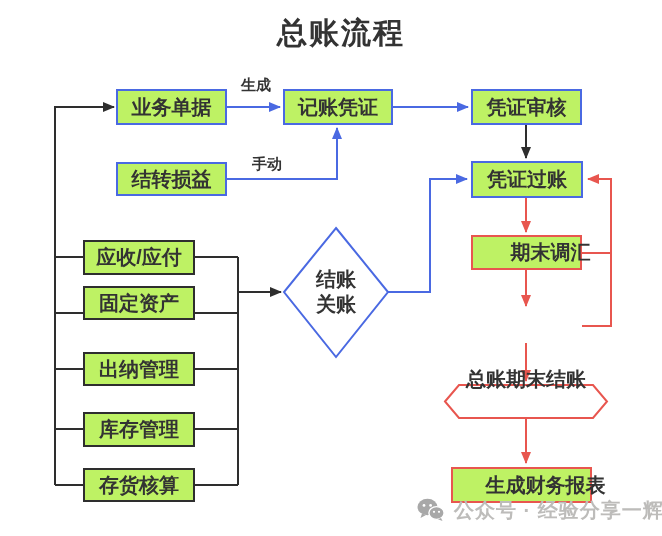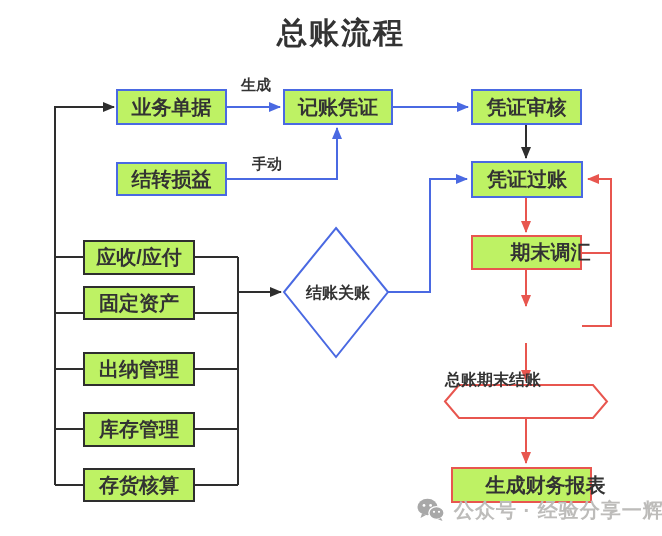--- a/index.html
+++ b/index.html
@@ -21,23 +21,23 @@
   .fill-red   { fill:var(--red); }
   .node {
     position:absolute; display:flex; align-items:center; justify-content:center;
     background:#bef264; border:2px solid; box-sizing:border-box;
     font-size:20px; font-weight:700; color:var(--text); white-space:nowrap;
   }
   .node.blue  { border-color:var(--blue); }
   .node.red   { border-color:var(--red);padding-left:48px; }
   .node.black { border-color:var(--black); }
   .shape-label {
-    position:absolute; display:flex; 
-    align-items:center; justify-content:space-between; text-align:center;
-    font-size:16px; font-weight:700; color:var(--text); line-height:25px;
+    position:absolute; display:flex; flex-direction:column;
+    align-items:center; justify-content:center; text-align:center;
+    font-size:20px; font-weight:700; color:var(--text); line-height:25px;
     white-space:nowrap;
   }
   .edge-label {
     position:absolute; width:60px; text-align:center;
     font-size:15px; font-weight:700; color:var(--text); white-space:nowrap;
   }
   .watermark {
     position:absolute; left:417px; top:496px; height:28px;
     display:flex; align-items:center; gap:9px;
     color:var(--watermark); font-size:20px; font-weight:600;

